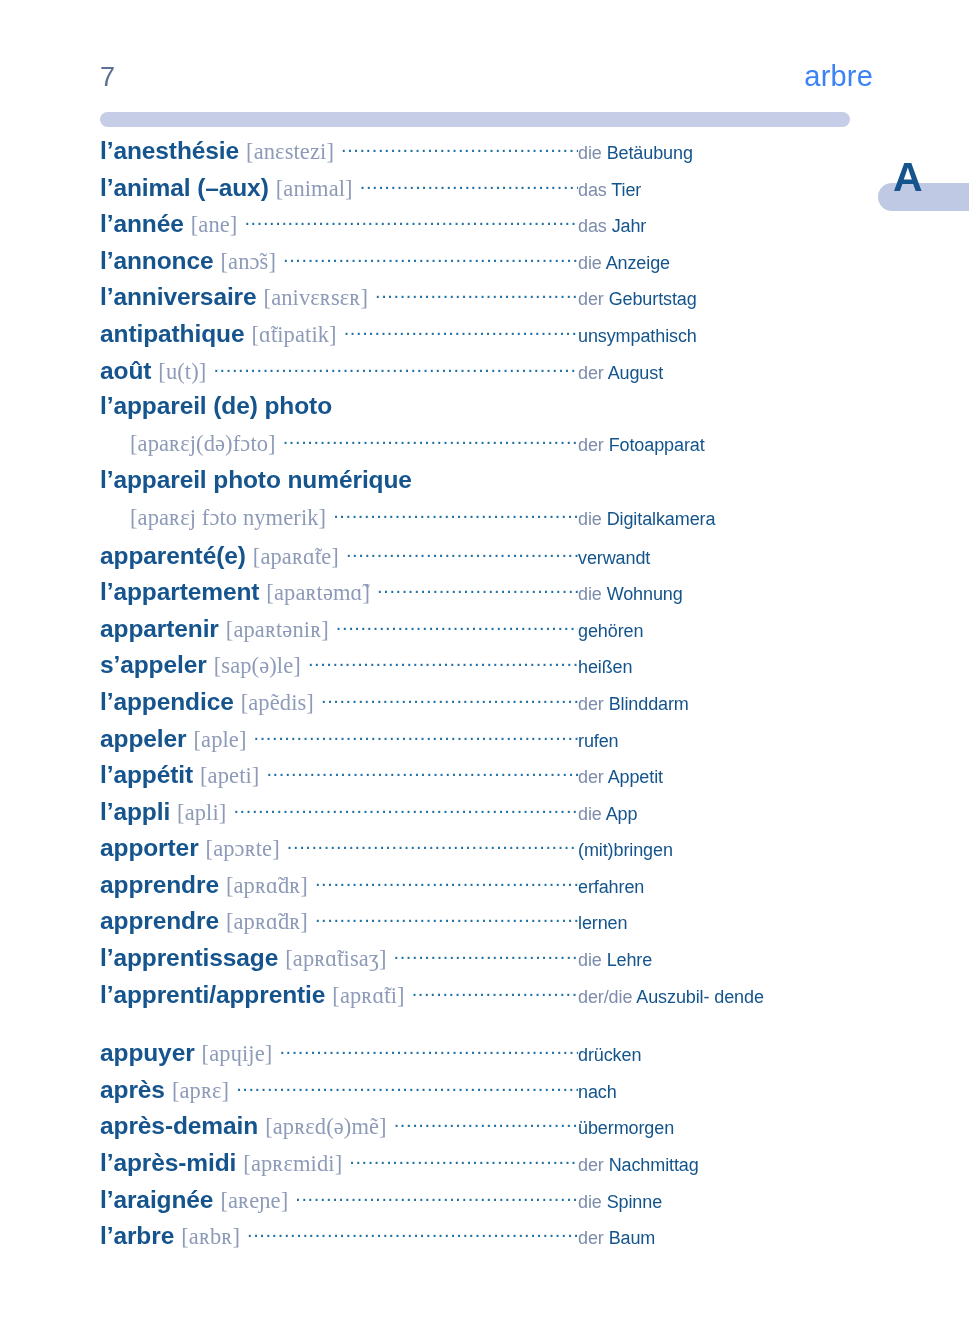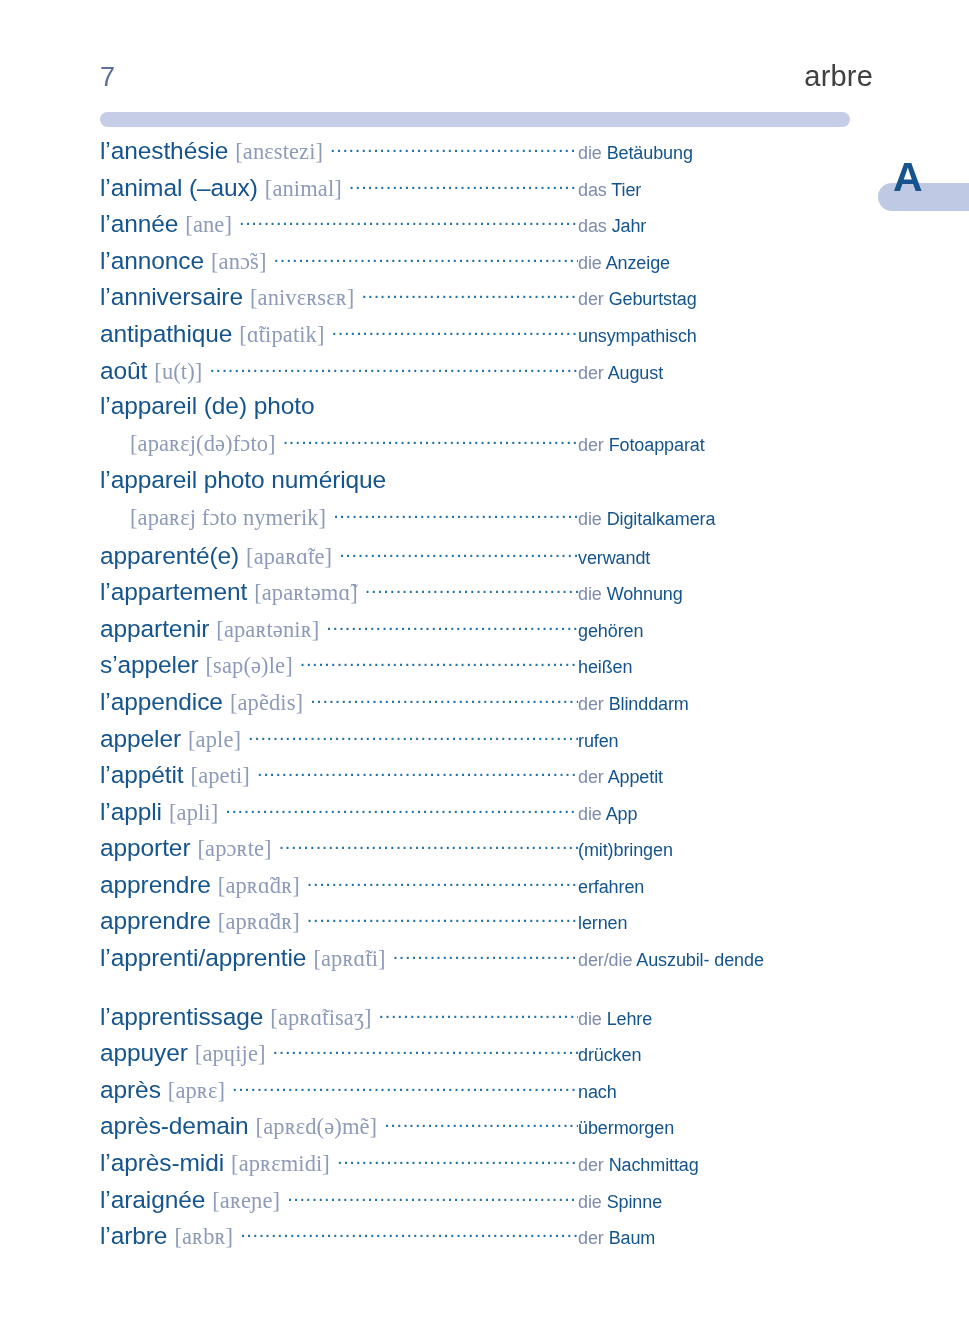--- a/index.html
+++ b/index.html
@@ -34,21 +34,21 @@
     justify-content: space-between;
   }
   .folio {
     font-size: 27px;
     color: #5d6f93;
     letter-spacing: 0.5px;
     line-height: 1;
   }
   .running-head {
     font-size: 29px;
-    color: #404040;
+    color: #3b82f6;
     line-height: 1;
     letter-spacing: 0.2px;
   }
   .header-rule {
     position: absolute;
     left: 100px;
     top: 112px;
     width: 750px;
     height: 15px;
     background: #c6cde6;
@@ -102,21 +102,21 @@
     width: 478px;
     display: flex;
     align-items: baseline;
     white-space: nowrap;
     overflow: hidden;
     height: 35.6px;
   }
   .fr.indent .ipa { margin-left: 30px; }
 
   .headword {
-    font-weight: normal;
+    font-weight: bold;
     font-size: 24.5px;
     color: #15548c;
     letter-spacing: -0.1px;
     flex: 0 0 auto;
   }
   .ipa {
     font-family: Liberation Serif, serif;
     font-size: 22.5px;
     color: #8e9bb8;
     margin-left: 7px;
@@ -346,38 +346,38 @@
         <div class="de"><span>erfahren</span></div>
       </div>
       <div class="entry">
         <div class="fr">
           <span class="headword">apprendre</span>
           <span class="ipa">[apʀɑ̃dʀ]</span>
           <span class="leader"></span>
         </div>
         <div class="de"><span>lernen</span></div>
       </div>
+      <div class="entry">
+        <div class="fr">
+          <span class="headword">l’apprentissage</span>
+          <span class="ipa">[apʀɑ̃tisaʒ]</span>
+          <span class="leader"></span>
+        </div>
+        <div class="de"><span class="art">die</span> <span>Lehre</span></div>
+      </div>
       <div class="entry gap-after">
         <div class="fr">
           <span class="headword">l’apprenti/apprentie</span>
           <span class="ipa">[apʀɑ̃ti]</span>
           <span class="leader"></span>
         </div>
         <div class="de wrap"><span class="art">der/die</span> <span>Auszubil-&nbsp;dende</span></div>
       </div>
       <div class="entry">
         <div class="fr">
-          <span class="headword">l’apprentissage</span>
-          <span class="ipa">[apʀɑ̃tisaʒ]</span>
-          <span class="leader"></span>
-        </div>
-        <div class="de"><span class="art">die</span> <span>Lehre</span></div>
-      </div>
-      <div class="entry">
-        <div class="fr">
           <span class="headword">appuyer</span>
           <span class="ipa">[apɥije]</span>
           <span class="leader"></span>
         </div>
         <div class="de"><span>drücken</span></div>
       </div>
       <div class="entry">
         <div class="fr">
           <span class="headword">après</span>
           <span class="ipa">[apʀɛ]</span>

